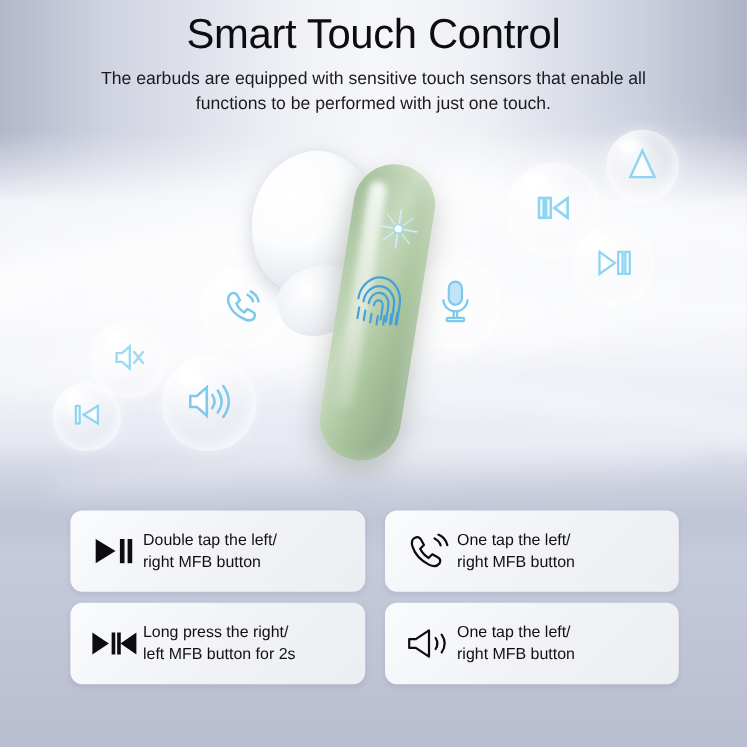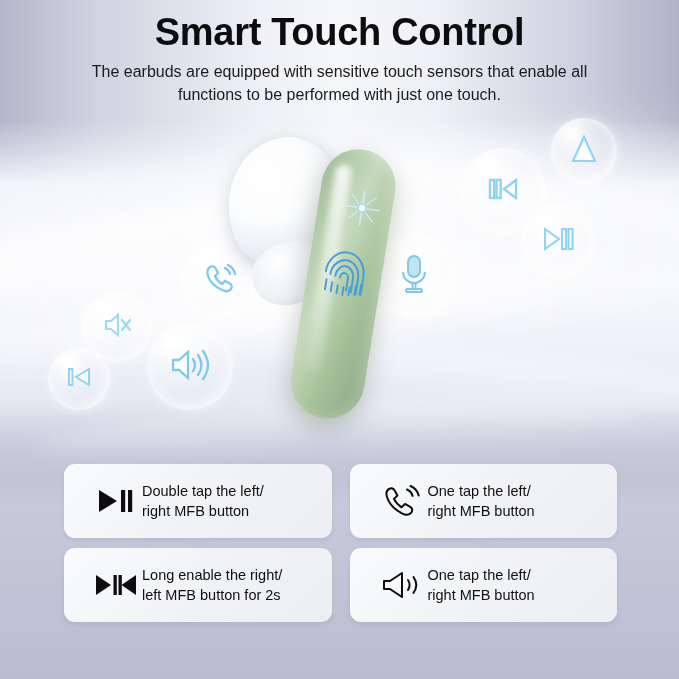--- a/index.html
+++ b/index.html
@@ -40,21 +40,21 @@
   .wave.w5{left:40px;top:405px;width:600px;height:48px;transform:rotate(-3deg);opacity:.45;}
   .sheen{
     position:absolute;left:-10%;top:150px;width:120%;height:180px;
     background:linear-gradient(100deg, rgba(255,255,255,0) 0%, rgba(255,255,255,.55) 35%, rgba(255,255,255,.85) 50%, rgba(255,255,255,.45) 66%, rgba(255,255,255,0) 100%);
     filter:blur(16px);transform:rotate(-6deg);pointer-events:none;
   }
 
   
   .header{position:absolute;left:0;right:0;top:10px;text-align:center;z-index:6;}
   .title{
-    font-size:38px;font-weight:700;color:#0d0d10;letter-spacing:-.3px;
+    font-size:38px;font-weight:400;color:#0d0d10;letter-spacing:-.3px;
     line-height:1.18;margin:0;
   }
   .subtitle{
     font-size:16px;color:#1b1b1f;line-height:1.45;margin:5px auto 0;width:540px;
   }
 
   
   .product-area{position:absolute;left:0;right:0;top:118px;height:330px;z-index:4;}
 
   .bubble{
@@ -112,21 +112,21 @@
 
   
   .cards{
     position:absolute;left:64px;top:464px;width:553px;
     display:grid;grid-template-columns:1fr 1fr;gap:10px 18px;z-index:7;
   }
   .card{
     background:linear-gradient(135deg,#fafbfc 0%, #f1f2f5 55%, #eceef2 100%);
     border-radius:11px;
     box-shadow:0 2px 5px rgba(90,96,118,.14);
-    height:74px;display:flex;align-items:center;padding:0 10px 0 26px;
+    height:74px;display:flex;align-items:center;padding:0 10px 0 14px;
     box-sizing:border-box;
   }
   .card-icon{
     width:52px;min-width:52px;display:flex;align-items:center;justify-content:center;color:#111;
   }
   .card-text{
     font-size:14.5px;color:#101014;line-height:1.38;font-weight:400;
     white-space:pre-line;
   }
 </style>
@@ -310,21 +310,21 @@
       <div class="card-icon">
         <svg width="44" height="26" viewBox="0 0 44 26">
           <g fill="#0d0d0f">
             <path d="M2 3 L17 13 L2 23 Z"></path>
             <rect x="19.5" y="3" width="3.3" height="20"></rect>
             <rect x="24.5" y="3" width="3.3" height="20"></rect>
             <path d="M42 3 L27.5 13 L42 23 Z"></path>
           </g>
         </svg>
       </div>
-      <div class="card-text">Long enable the right/
+      <div class="card-text">Long press the right/
 left MFB button for 2s</div>
     </div>
 
     <div class="card">
       <div class="card-icon">
         <svg width="42" height="30" viewBox="0 0 42 30">
           <g fill="none" stroke="#0d0d0f" stroke-width="2" stroke-linecap="round" stroke-linejoin="round">
             <path d="M3 11 h6 L21 3 v24 L9 19 H3 Z"></path>
             <path d="M27 10 q3.2 5 0 10"></path>
             <path d="M32.5 7 q5.6 8 0 16"></path>

